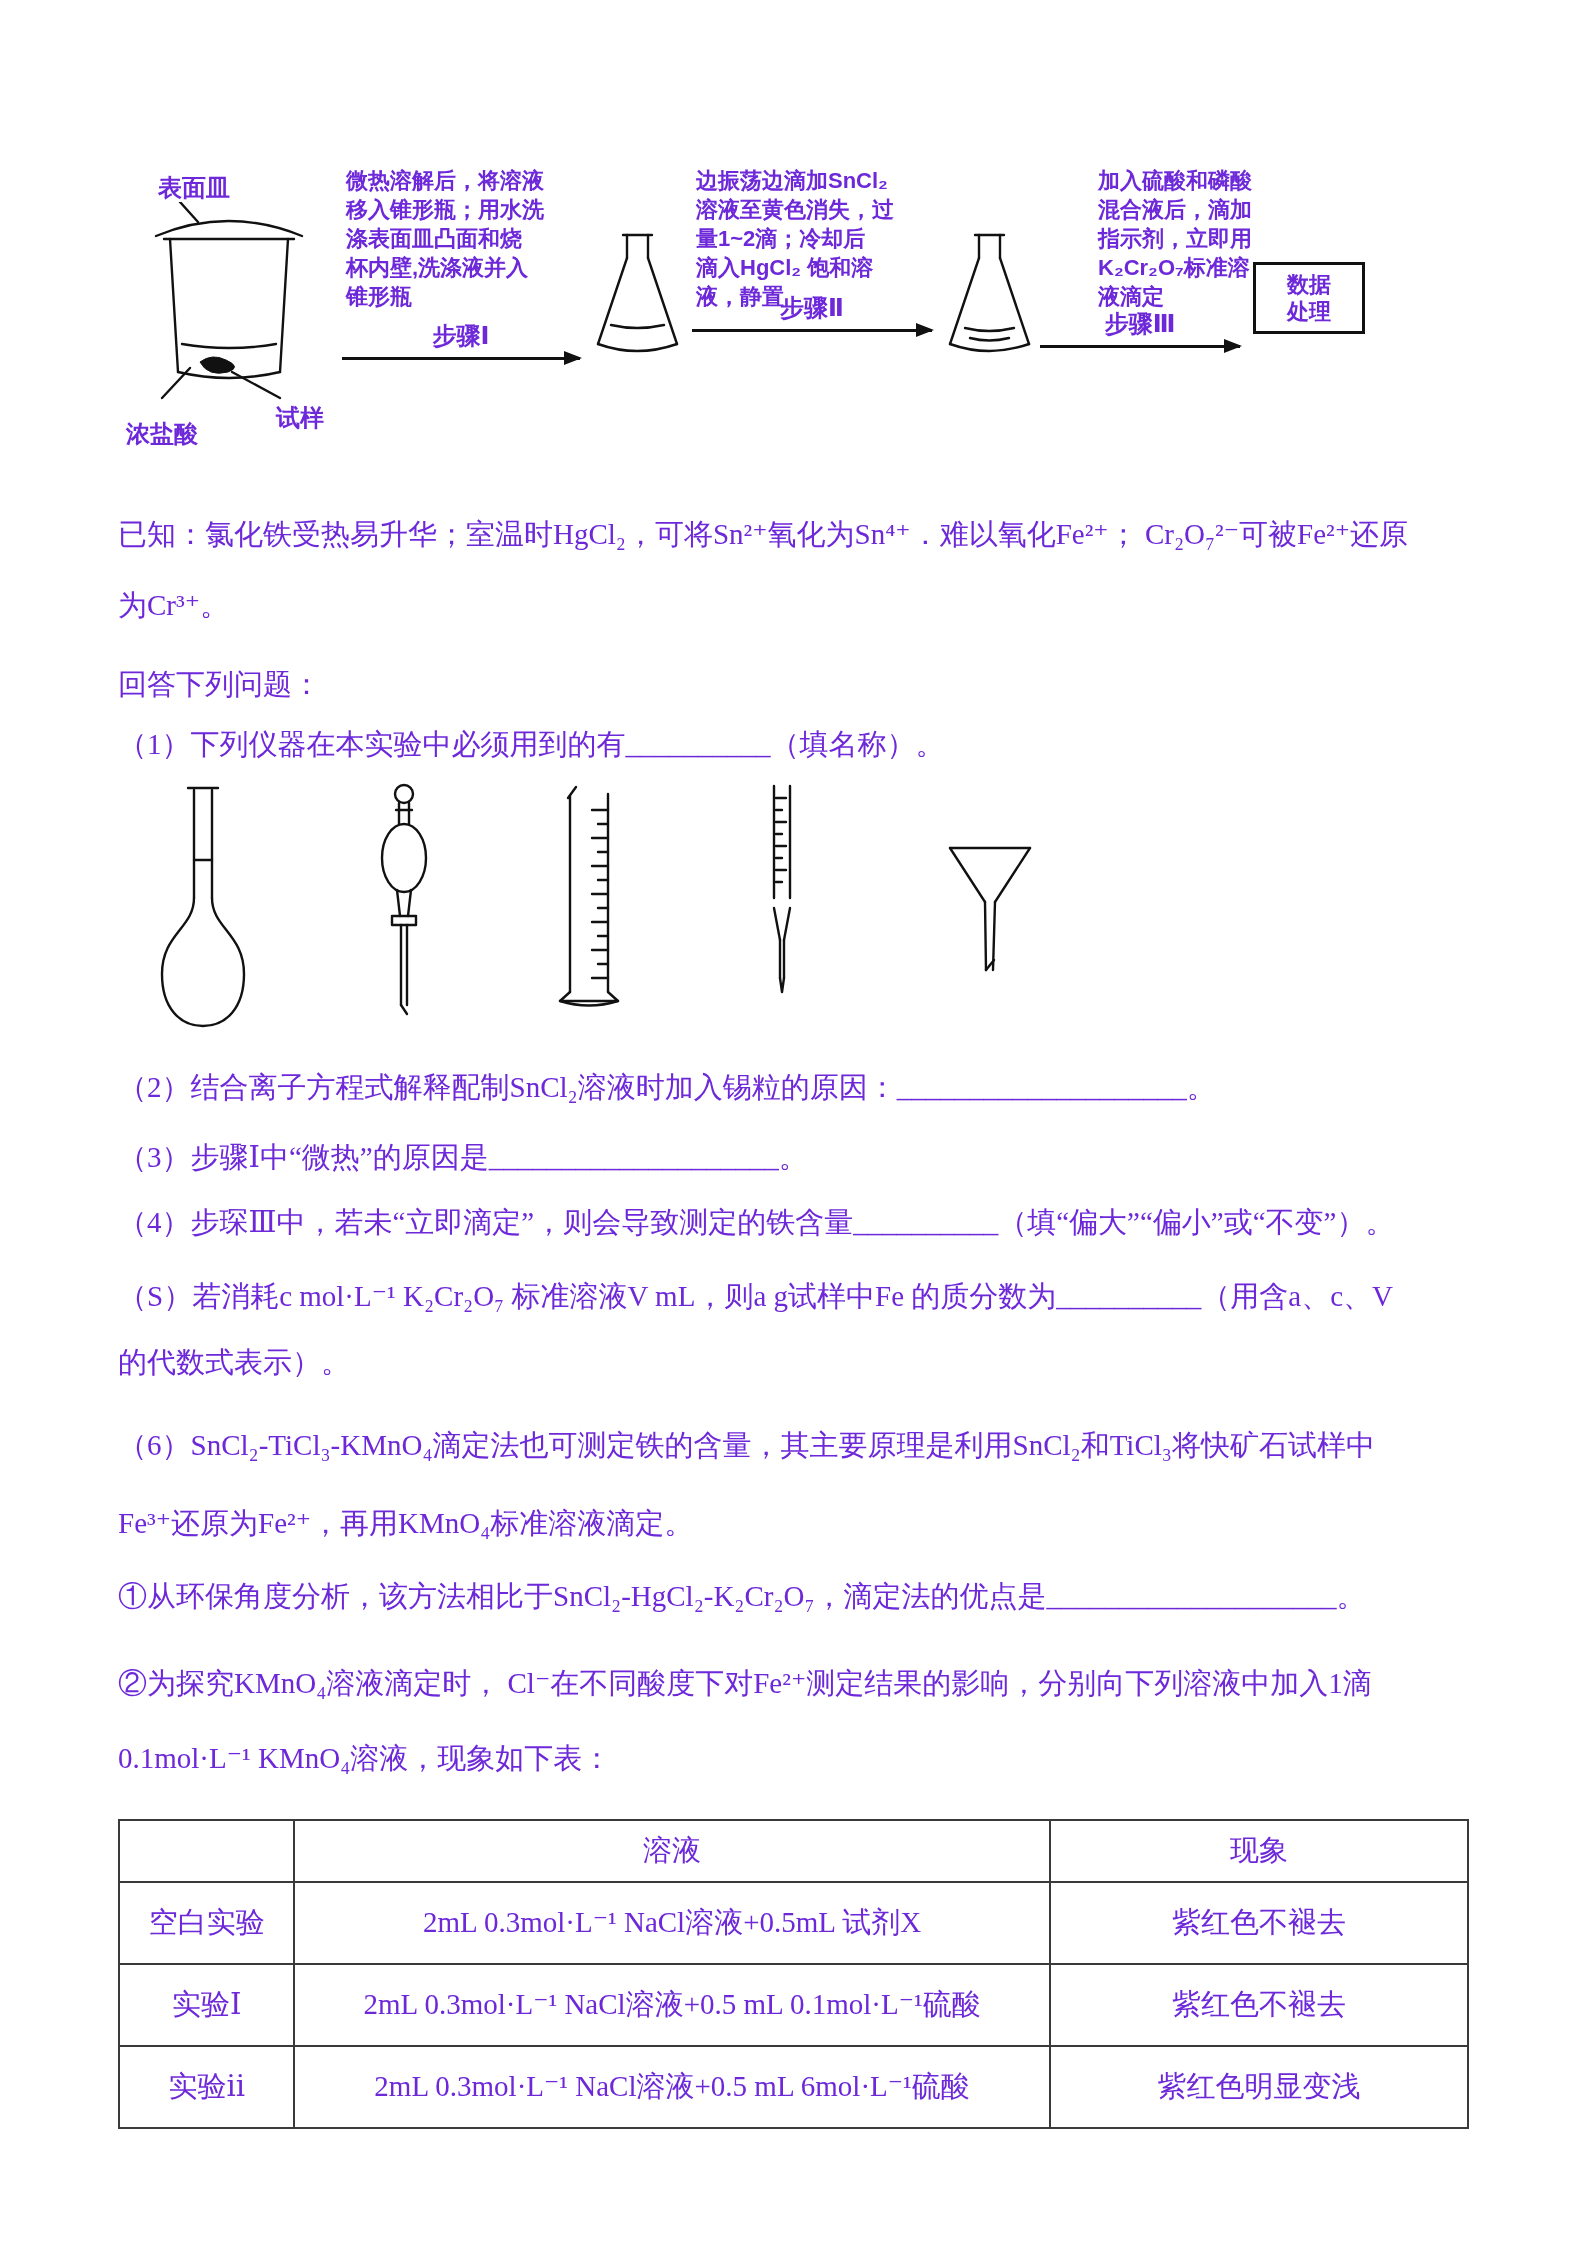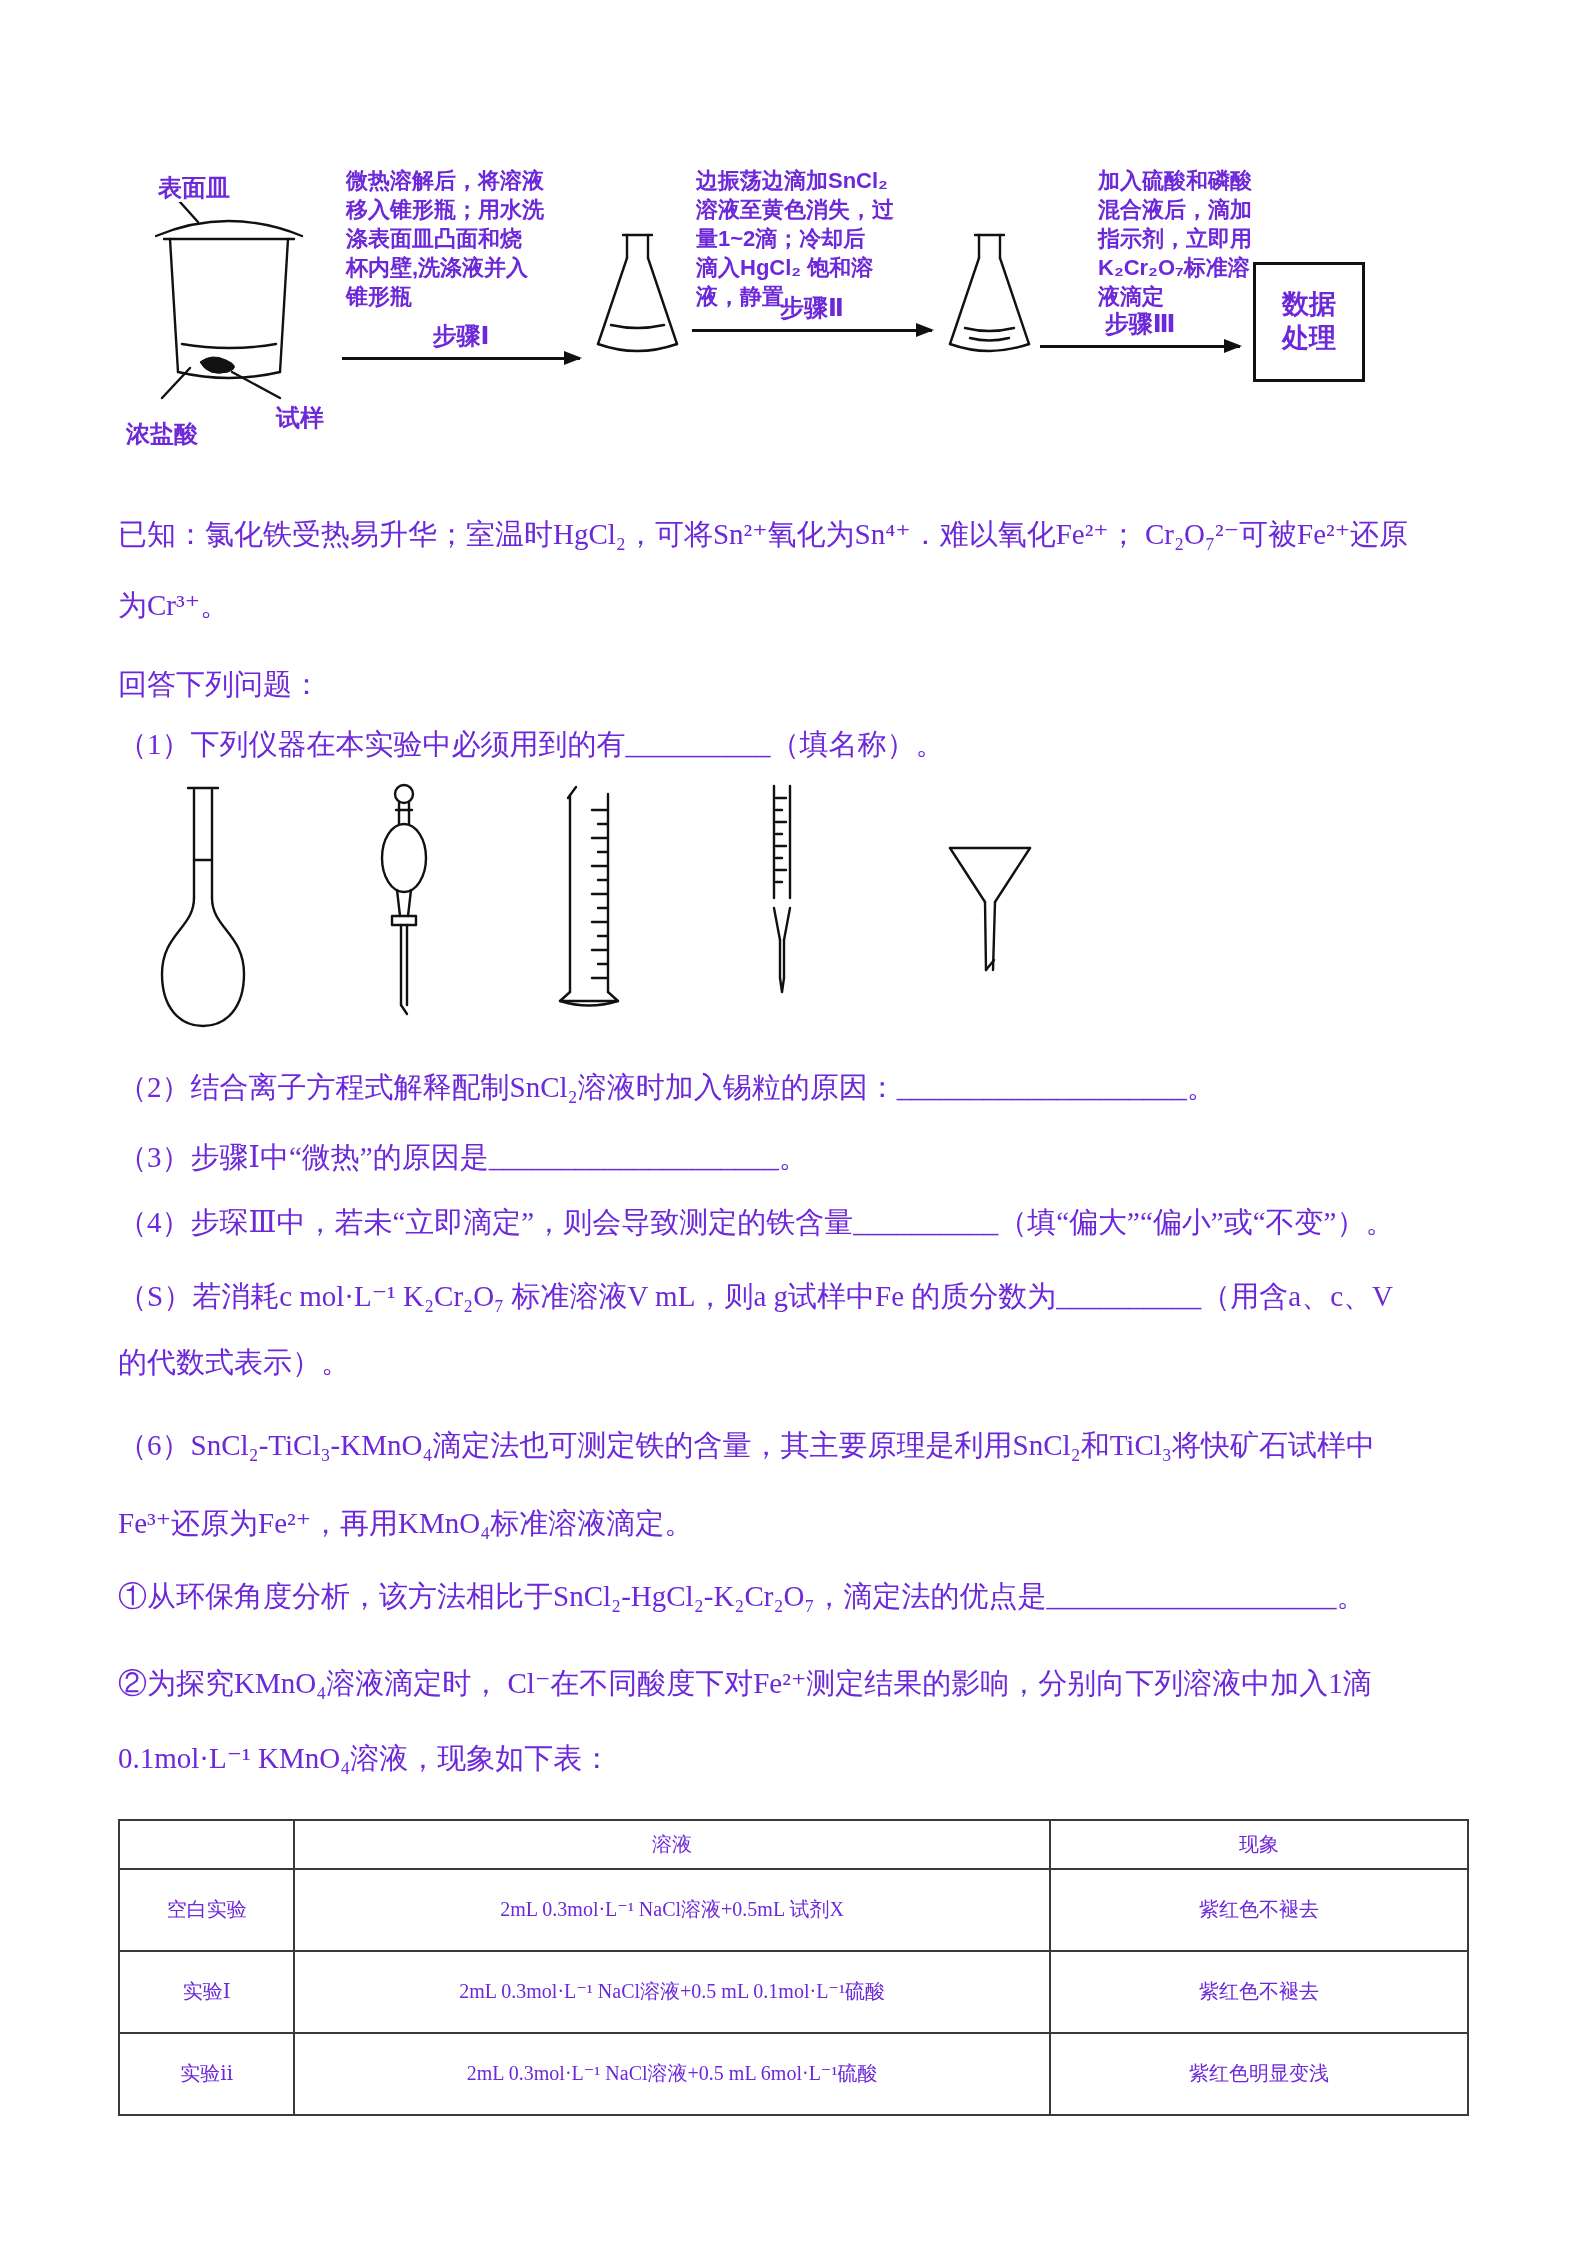--- a/index.html
+++ b/index.html
@@ -34,25 +34,25 @@
     font-weight:bold; font-size:24px; margin-bottom:5px;
   }
   .arrow .arrow-line { position:relative; height:0; border-top:3px solid #111; }
   .arrow .arrow-line::after {
     content:""; position:absolute; right:-2px; top:-9px;
     border-left:18px solid #111;
     border-top:7px solid transparent;
     border-bottom:7px solid transparent;
   }
   .result-box {
-    position:absolute; left:1135px; top:102px; width:112px; height:120px;
+    position:absolute; left:1135px; top:102px; width:112px; height:72px;
     border:3px solid #111; box-sizing:border-box;
     display:flex; align-items:center; justify-content:center;
     font-family:"Liberation Sans","DejaVu Sans",sans-serif;
-    font-weight:bold; font-size:27px; line-height:1.25;
+    font-weight:bold; font-size:22px; line-height:1.25;
     white-space:pre-line; text-align:center;
   }
   .diagram svg, .equipment svg { display:block; }
   .lineart { stroke:#111; stroke-width:2.4; fill:none; stroke-linecap:round; stroke-linejoin:round; }
 
   
   .p { margin:0; }
   .p-known   { margin-top:44px; line-height:2.45; }
   .p-answer  { margin-top:22px; line-height:1.5; }
   .p-q1      { margin-top:16px; line-height:1.5; }
@@ -72,21 +72,21 @@
   .eq { flex:0 0 auto; }
   .eq-volflask  { margin-right:108px; }
   .eq-sepfunnel { margin-right:102px; }
   .eq-cylinder  { margin-right:122px; }
   .eq-burette   { margin-right:132px; }
   .eq-funnel    { margin-top:40px; }
 
   
   table.results {
     width:100%; border-collapse:collapse; margin-top:22px;
-    font-size:20px;
+    font-size:29px;
   }
   table.results th, table.results td {
     border:2px solid #3a3a3a; text-align:center; font-weight:normal;
     padding:14px 8px;
   }
   table.results th { padding:10px 8px; }
   table.results .c-label { width:13%; }
   table.results .c-solution { width:56%; }
   table.results .c-result { width:31%; }
   table.results td { height:52px; }

